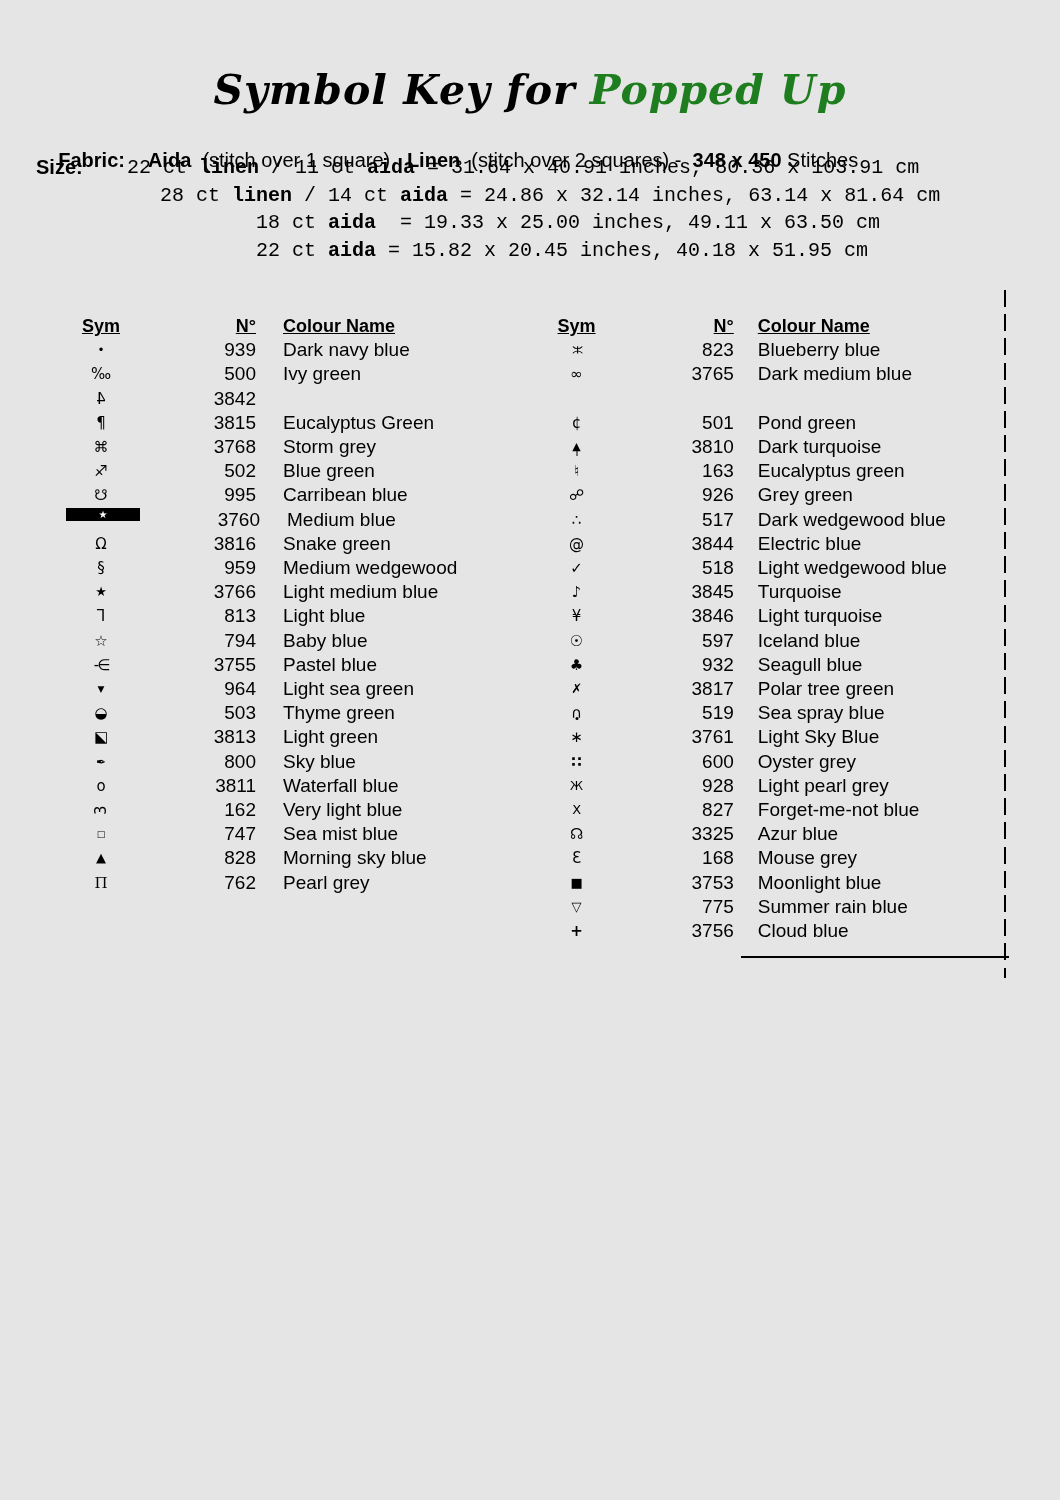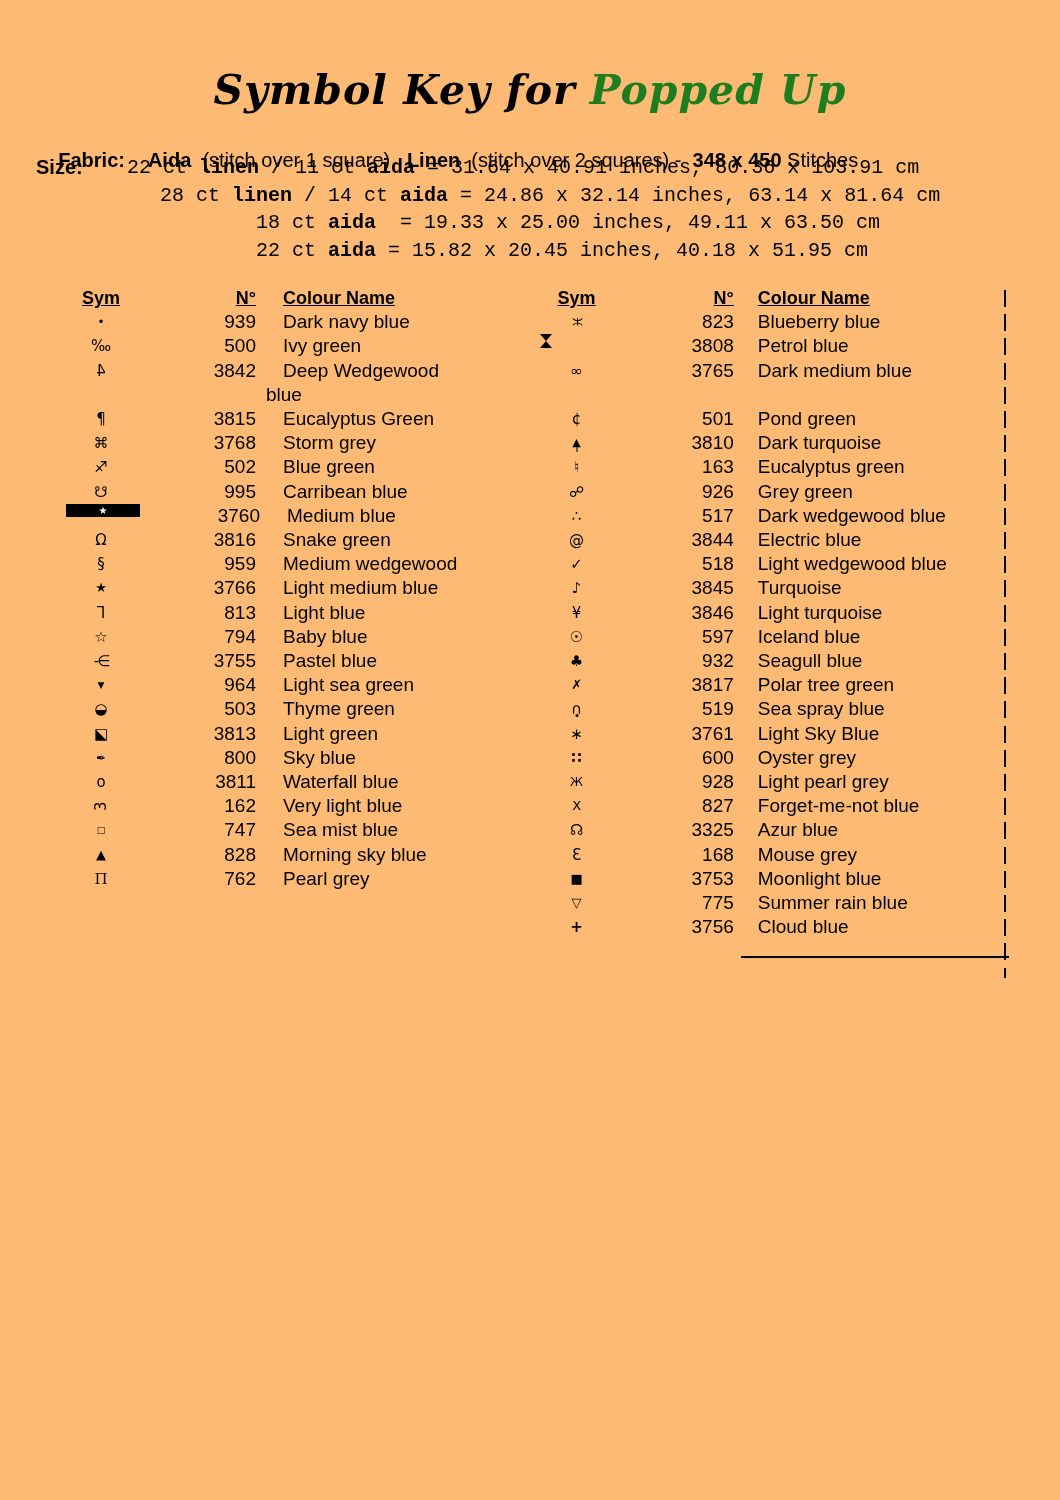--- a/index.html
+++ b/index.html
@@ -1,18 +1,18 @@
 <!DOCTYPE html>
 <html><head>
 <meta charset="utf-8">
 <style>
   html,body{margin:0;padding:0;}
   body{width:1060px;height:1500px;background:#ffffff;position:relative;overflow:hidden;
        font-family:"Liberation Sans","DejaVu Sans",sans-serif;color:#000;}
-  .page{position:absolute;left:0;top:0;width:1060px;height:1500px;background:#fdba74;}
+  .page{position:absolute;left:0;top:0;width:1060px;height:1500px;background:#e5e5e5;}
 
   
   .title{position:absolute;top:66px;left:0;width:100%;text-align:center;
          font-family:"DejaVu Serif",serif;font-style:italic;font-weight:bold;
          font-size:41px;letter-spacing:1px;white-space:pre;}
   .title .accent{margin-left:14px;}
 
   
   .fabric-line{position:absolute;left:36px;top:126px;font-size:20px;white-space:pre;}
   .fabric-line .lbl{font-weight:bold;margin-right:23px;}
@@ -23,21 +23,21 @@
   .sz3{left:256px;top:211px;}
   .sz4{left:256px;top:239px;}
   .b{font-weight:bold;}
 
   
   .keytable{position:absolute;top:286px;}
   #left-table{left:66px;width:440px;}
   #right-table{left:540px;width:465px;}
   .trow{display:flex;min-height:24.2px;line-height:24.2px;font-size:19px;align-items:flex-start;}
   .trow.head{font-weight:bold;font-size:18px;}
-  .trow.head span{text-decoration:underline;}
+  .trow.head span{text-decoration:underline;margin-top:28px;}
   .trow.spacer{height:24.2px;}
   .sym{width:70px;text-align:center;font-family:"DejaVu Sans",sans-serif;font-size:15px;}
   .num{width:120px;text-align:right;}
   .name{margin-left:27px;width:190px;}
   .name.hang{margin-left:10px;width:207px;text-indent:17px;}
   #right-table .sym{width:74px;}
   #right-table .num{width:122px;}
   #right-table .name{margin-left:24px;width:250px;}
   .trow.head .sym{font-family:"Liberation Sans","DejaVu Sans",sans-serif;font-size:18px;}
 
@@ -111,21 +111,20 @@
           <span class="name">Dark navy blue</span>
         </div>
         <div class="trow">
           <span class="sym">‰</span>
           <span class="num">500</span>
           <span class="name">Ivy green</span>
         </div>
         <div class="trow">
           <span class="sym flip-h">4</span>
           <span class="num">3842</span>
-          <span class="name hang">Deep Wedgewood blue</span>
         </div>
         <div class="trow">
           <span class="sym">¶</span>
           <span class="num">3815</span>
           <span class="name">Eucalyptus Green</span>
         </div>
         <div class="trow">
           <span class="sym">⌘</span>
           <span class="num">3768</span>
           <span class="name">Storm grey</span>
@@ -229,25 +228,20 @@
       <span class="num">N°</span>
       <span class="name">Colour Name</span>
     </div>
     <div id="right-rows">
         <div class="trow">
           <span class="sym rot90 s-sm2">♓</span>
           <span class="num">823</span>
           <span class="name">Blueberry blue</span>
         </div>
         <div class="trow">
-          <span class="sym hourglass"></span>
-          <span class="num">3808</span>
-          <span class="name">Petrol blue</span>
-        </div>
-        <div class="trow">
           <span class="sym">∞</span>
           <span class="num">3765</span>
           <span class="name">Dark medium blue</span>
         </div>
         <div class="trow spacer"></div>
         <div class="trow">
           <span class="sym">¢</span>
           <span class="num">501</span>
           <span class="name">Pond green</span>
         </div>

